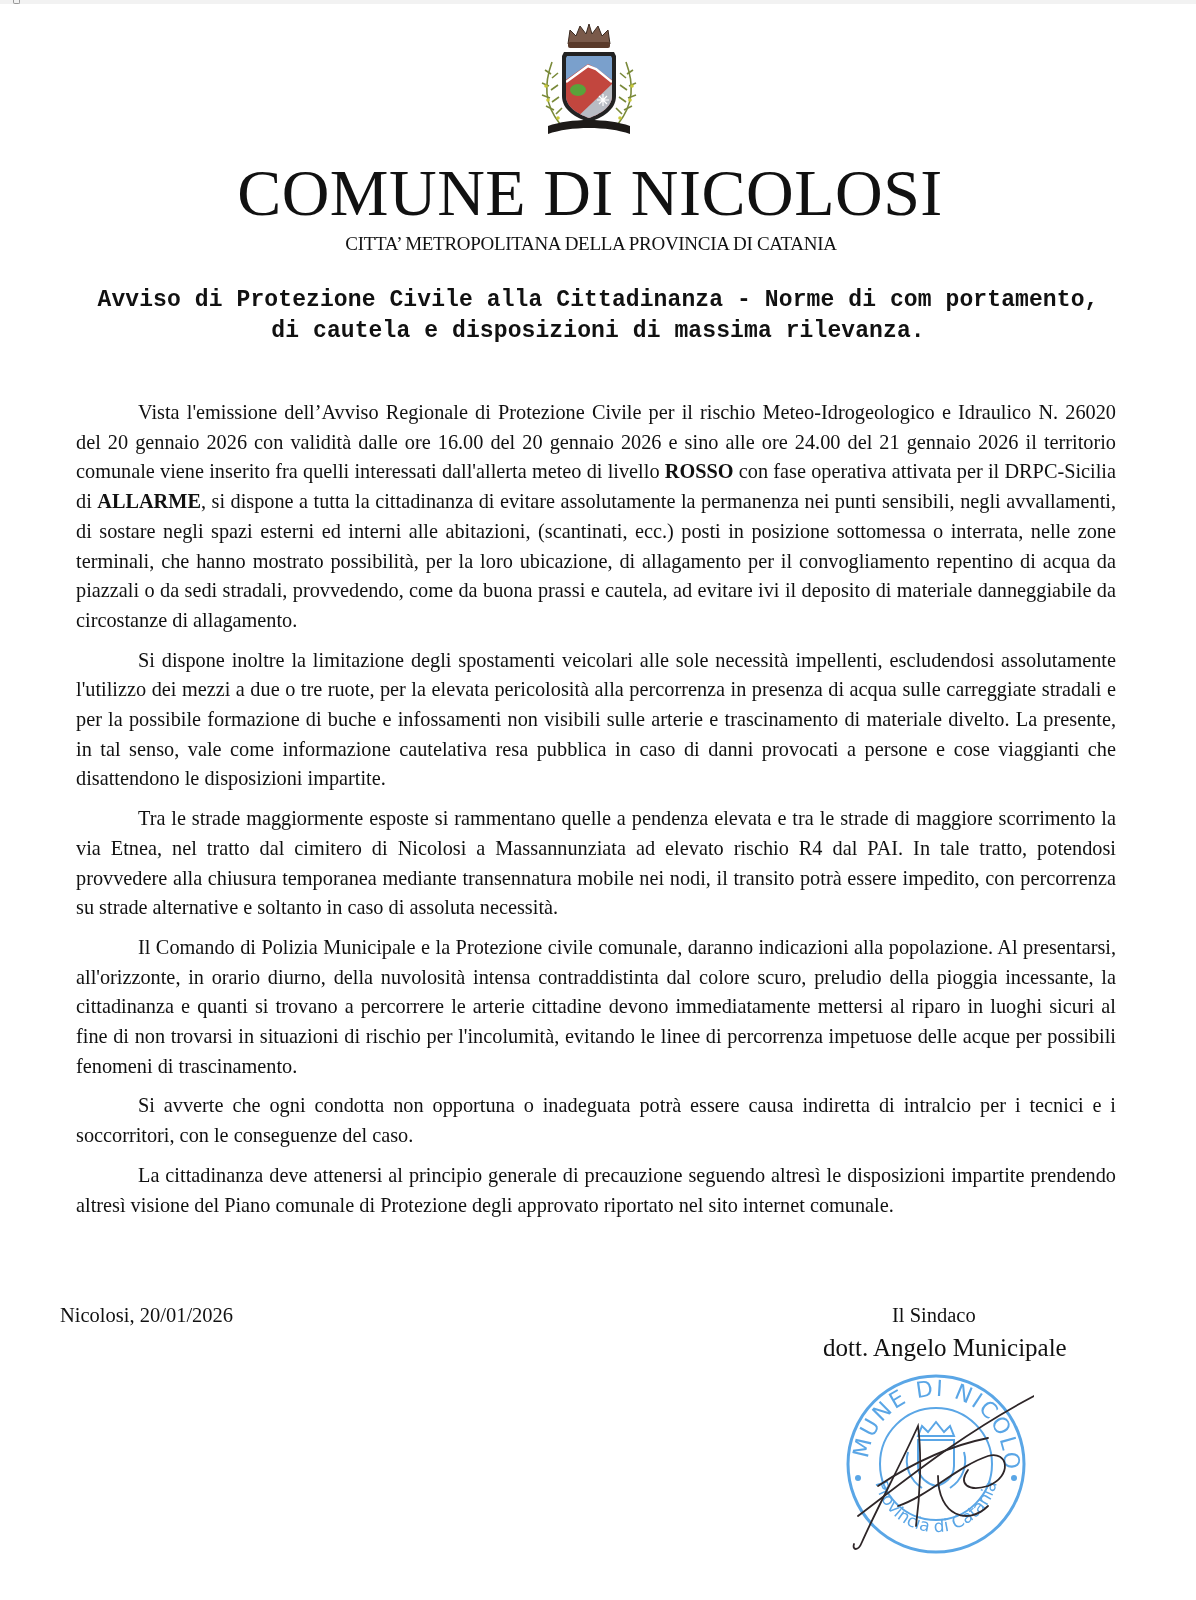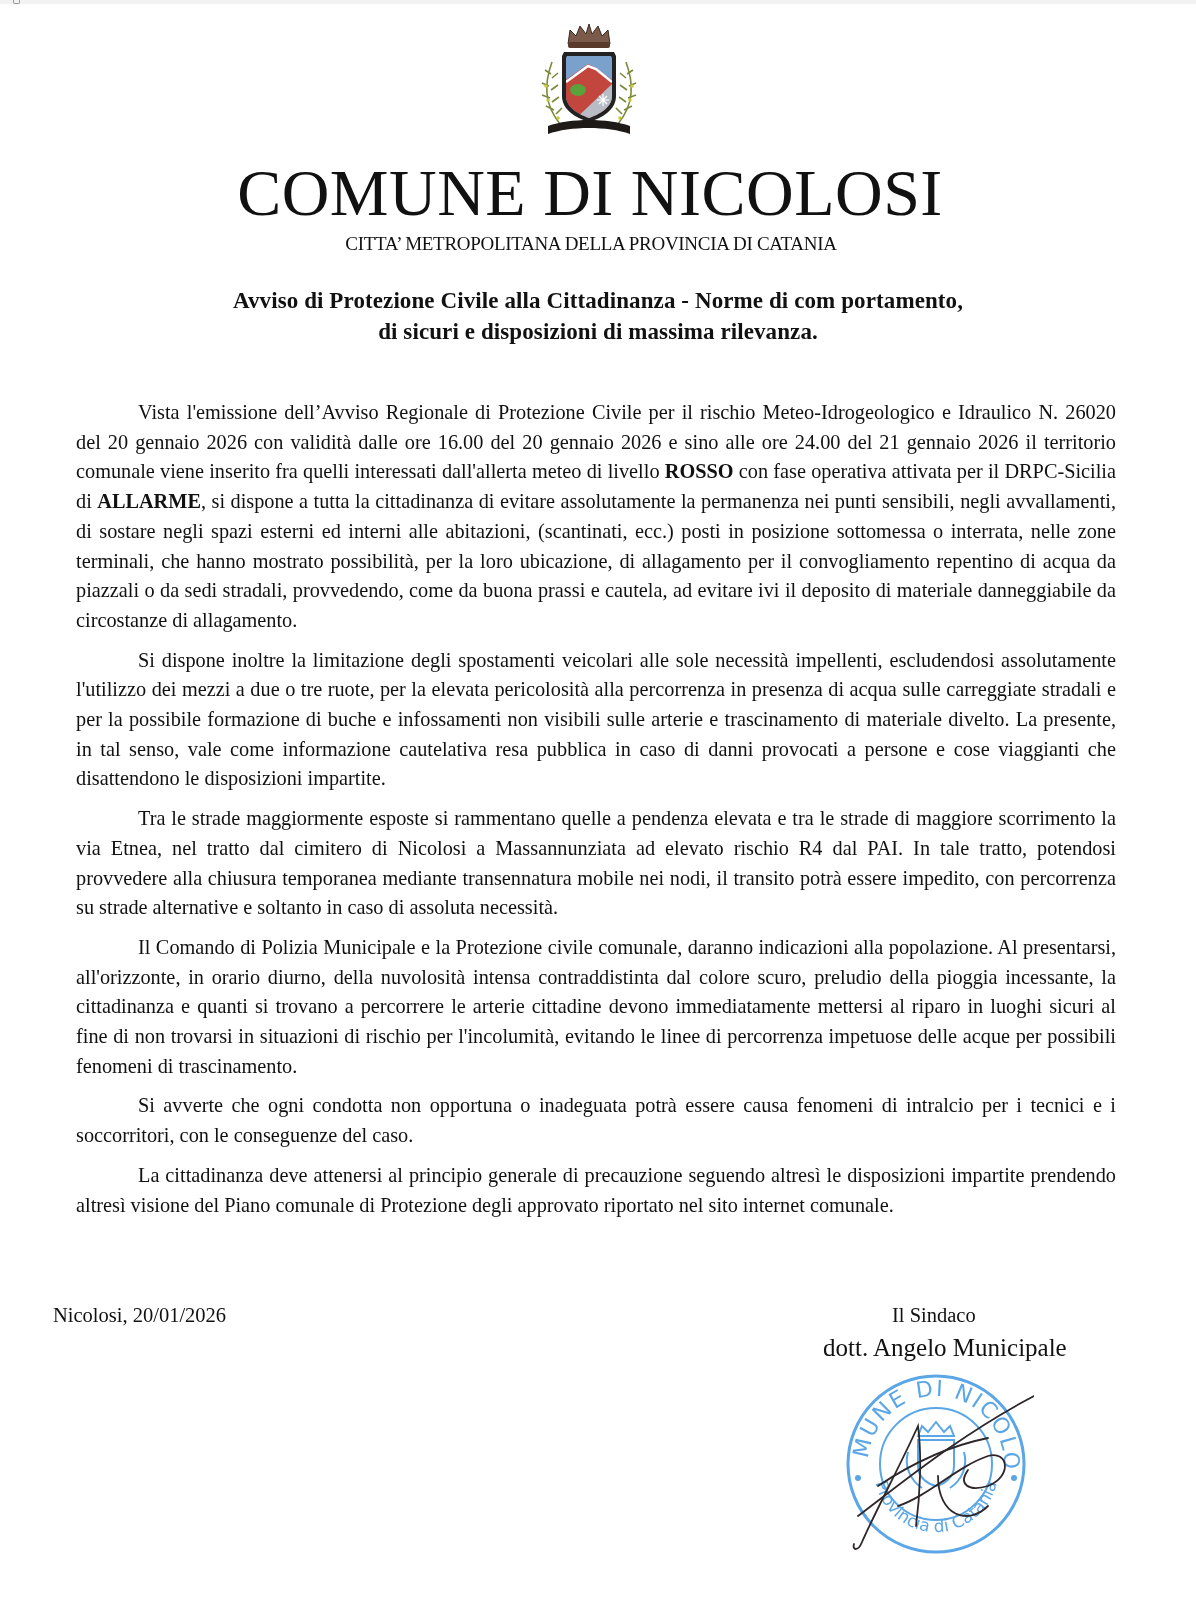--- a/index.html
+++ b/index.html
@@ -17,30 +17,30 @@
       font-size: 66px; letter-spacing: 0.5px; line-height: 76px; color: #111;
     }
     .subtitle {
       position: absolute; left: 0; top: 232px; width: 1182px; text-align: center;
       font-size: 19px; line-height: 24px; letter-spacing: -0.3px;
     }
     .heading {
       position: absolute; left: 0; top: 285px; width: 1196px; text-align: center;
       font-weight: bold; font-size: 23px; line-height: 31px; letter-spacing: 0.1px;
     }
-    .heading div { white-space: nowrap; }
+    .heading div { white-space: nowrap; font-family: Liberation Mono, monospace; }
 
     .body {
       position: absolute; left: 66px; top: 388px; width: 1060px;
       font-size: 20.3px; line-height: 29.7px; text-align: justify;
     }
     .body p { margin: 10px; text-indent: 62px; }
     .body b { font-weight: bold; }
 
-    .place-date { position: absolute; left: 53px; top: 1304px; font-size: 20.5px; }
+    .place-date { position: absolute; left: 60px; top: 1304px; font-size: 20.5px; }
     .sig-role { position: absolute; left: 872px; top: 1304px; font-size: 20.5px; margin-left: 20px; }
     .sig-name { position: absolute; left: 823px; top: 1334px; font-size: 25px; }
     .stamp { position: absolute; left: 838px; top: 1366px; width: 196px; height: 196px; }
   </style>
 </head>
 <body>
 
 <div class="topbar">
     <span class="tick"></span>
   </div>
@@ -87,29 +87,29 @@
   </g>
 
   <path d="M18 112 C 40 104, 78 104, 100 112 L 100 120 C 78 112, 40 112, 18 120 Z" fill="#1d1a18"></path>
 </svg>
 
 <div class="title">COMUNE DI NICOLOSI</div>
 <div class="subtitle">CITTA’ METROPOLITANA DELLA PROVINCIA DI   CATANIA</div>
 
 <div class="heading">
   <div>Avviso di Protezione Civile alla Cittadinanza -  Norme di com portamento,</div>
-  <div>di  sicuri e disposizioni di massima  rilevanza.</div>
+  <div>di  cautela e disposizioni di massima  rilevanza.</div>
 </div>
 
 <div class="body">
   <p><span>Vista l'emissione dell’Avviso Regionale di Protezione Civile per il rischio Meteo-Idrogeologico e Idraulico N. 26020 del 20 gennaio 2026 con validità dalle ore 16.00 del 20 gennaio 2026 e sino alle ore 24.00 del 21 gennaio 2026 il territorio comunale viene inserito fra quelli interessati dall'allerta meteo di livello </span><b>ROSSO</b><span> con fase operativa attivata per il DRPC-Sicilia di </span><b>ALLARME</b><span>, si dispone a tutta  la  cittadinanza di evitare assolutamente la permanenza nei punti sensibili, negli avvallamenti, di sostare negli spazi esterni ed interni alle abitazioni, (scantinati, ecc.) posti in posizione  sottomessa  o  interrata,  nelle zone terminali, che   hanno mostrato possibilità, per la loro ubicazione, di allagamento per il convogliamento repentino di acqua da piazzali o da sedi stradali, provvedendo, come da buona prassi e cautela, ad evitare ivi  il deposito di materiale danneggiabile da circostanze di allagamento.</span></p>
   <p>Si dispone inoltre la limitazione degli spostamenti veicolari alle sole necessità impellenti, escludendosi assolutamente l'utilizzo dei mezzi a due o tre ruote, per la elevata pericolosità alla percorrenza in presenza di acqua sulle carreggiate stradali e per la possibile formazione di buche e infossamenti non visibili sulle arterie e trascinamento di materiale divelto. La presente, in tal senso, vale come informazione cautelativa resa pubblica in caso di danni provocati a persone e cose viaggianti che disattendono le disposizioni impartite.</p>
   <p>Tra le strade maggiormente esposte si rammentano quelle a pendenza elevata e tra le strade di maggiore scorrimento la via Etnea, nel tratto dal cimitero di Nicolosi a Massannunziata ad elevato rischio R4 dal PAI. In tale tratto, potendosi provvedere alla chiusura temporanea mediante transennatura mobile nei nodi, il transito potrà essere impedito, con percorrenza su strade alternative e soltanto in caso di assoluta necessità.</p>
   <p>Il Comando di Polizia Municipale e la Protezione civile comunale, daranno indicazioni alla popolazione.  Al presentarsi, all'orizzonte, in orario diurno, della nuvolosità intensa contraddistinta dal colore scuro, preludio della pioggia incessante, la cittadinanza e quanti si trovano a percorrere le arterie cittadine devono immediatamente mettersi al riparo in luoghi sicuri al fine di non trovarsi in situazioni di rischio per l'incolumità, evitando le linee di percorrenza impetuose delle acque per possibili fenomeni di trascinamento.</p>
-  <p>Si avverte che ogni condotta non opportuna o inadeguata potrà essere causa fenomeni di intralcio per i tecnici e i soccorritori, con le conseguenze del caso.</p>
+  <p>Si avverte che ogni condotta non opportuna o inadeguata potrà essere causa indiretta di intralcio per i tecnici e i soccorritori, con le conseguenze del caso.</p>
   <p>La cittadinanza deve attenersi al principio generale di precauzione seguendo altresì le disposizioni impartite prendendo altresì visione del Piano comunale di Protezione degli approvato riportato nel sito internet comunale.</p>
 </div>
 
 <div class="place-date">Nicolosi, 20/01/2026</div>
 <div class="sig-role">Il Sindaco</div>
 <div class="sig-name">dott. Angelo Municipale</div>
 
 <svg class="stamp" viewBox="0 0 196 196">
   <defs>
     <path id="arcTop" d="M30 98 A68 68 0 0 1 166 98"></path>

